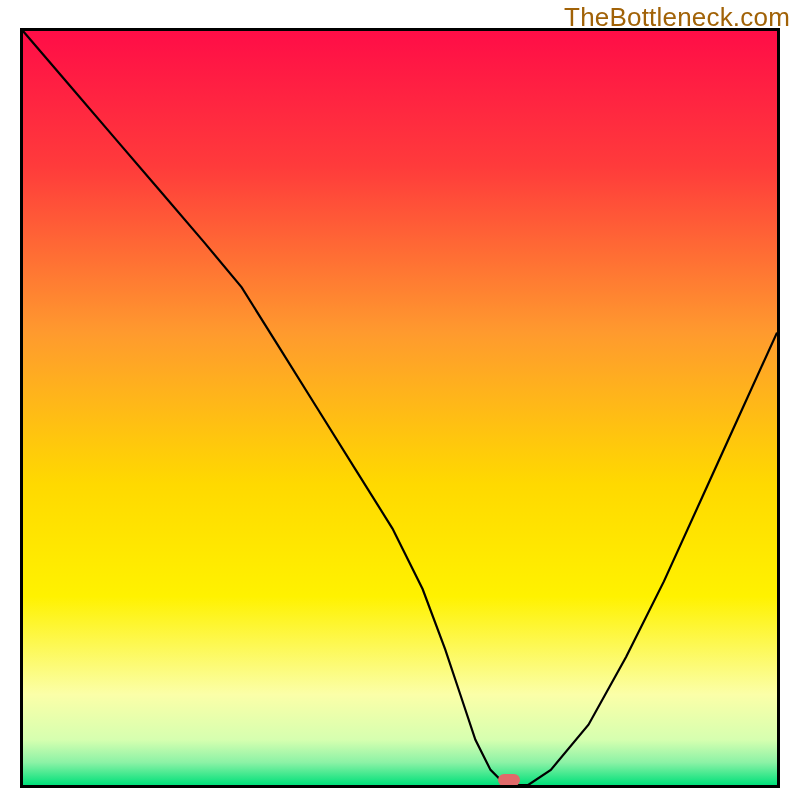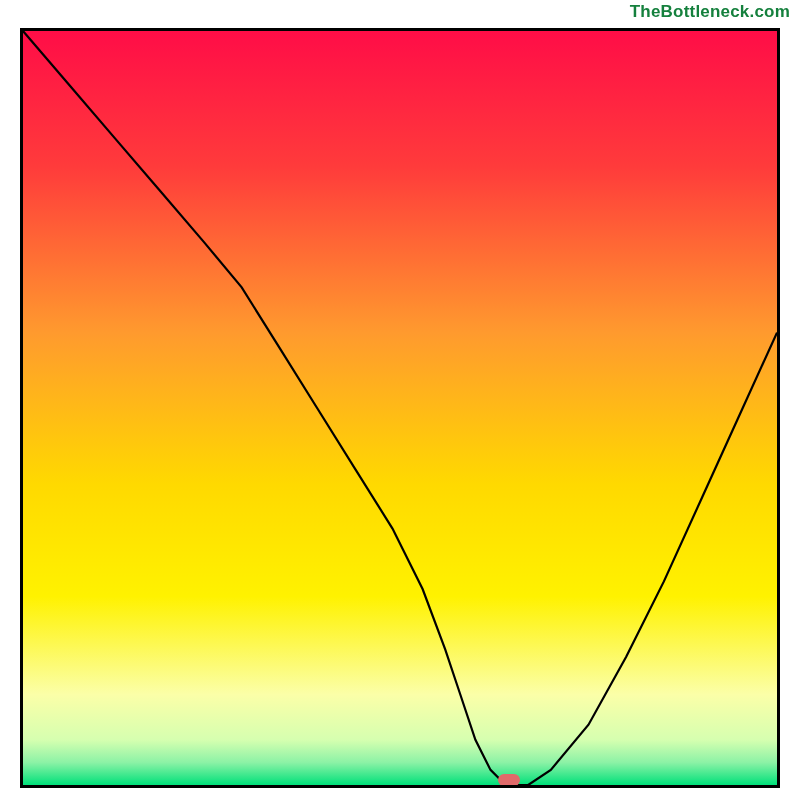--- a/index.html
+++ b/index.html
@@ -12,23 +12,23 @@
   }
   .wrap {
     position: relative;
     width: 800px;
     height: 800px;
   }
   .watermark {
     position: absolute;
     top: 2px;
     right: 10px;
-    font-size: 17px;
-    font-weight: 700;
-    color: #15803d;
+    font-size: 26px;
+    font-weight: 400;
+    color: #a16207;
     letter-spacing: 0.2px;
     z-index: 5;
   }
   .plot {
     position: absolute;
     left: 20px;
     top: 28px;
     width: 760px;
     height: 760px;
     border: 3px solid #000;

